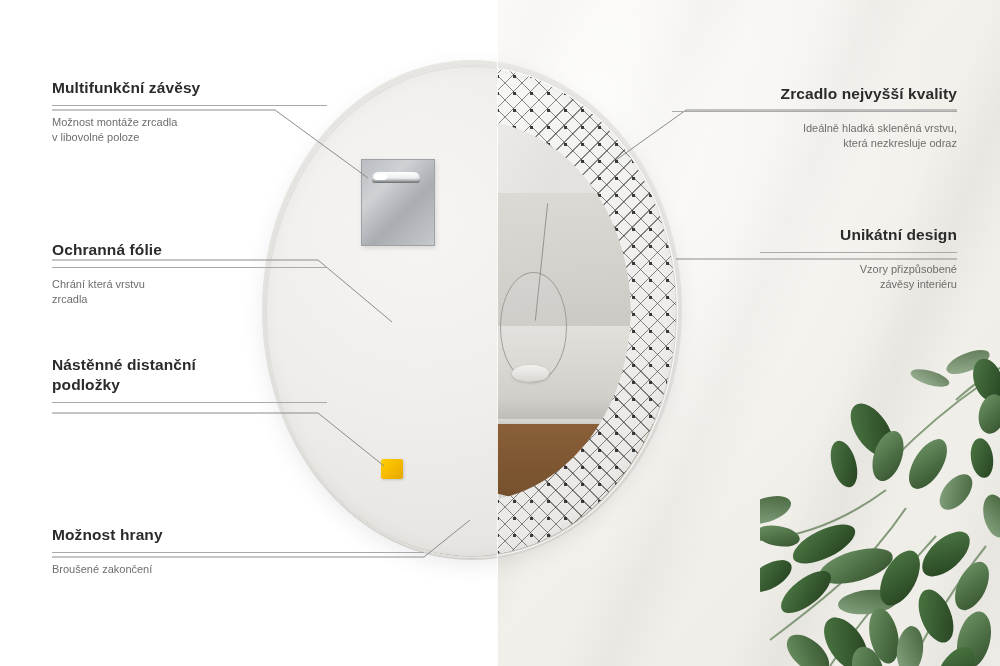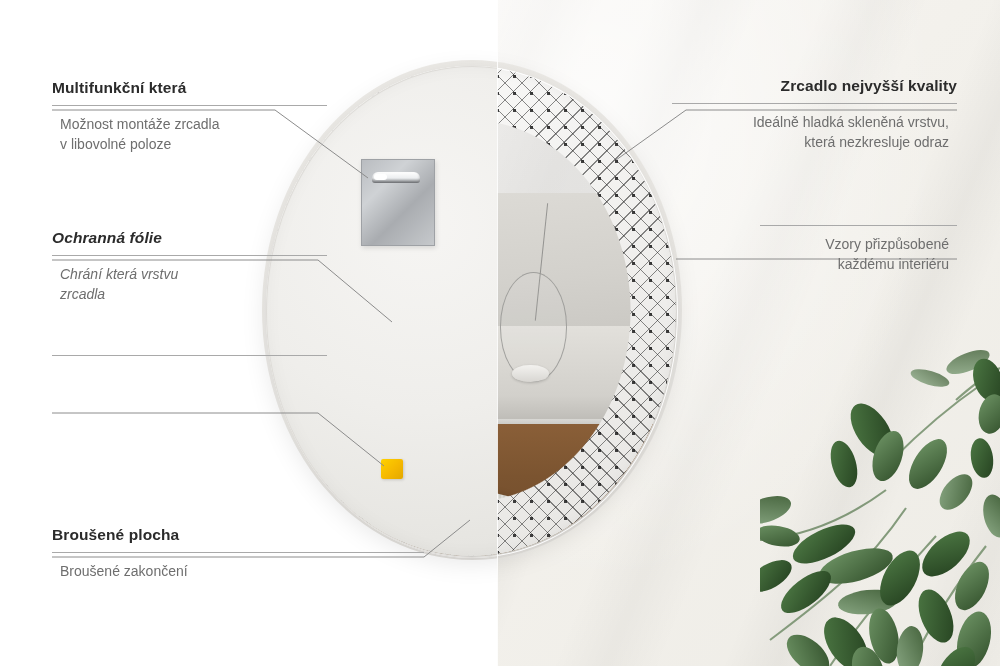--- a/index.html
+++ b/index.html
@@ -330,39 +330,39 @@
     line-height: 1.28;
     margin: 0 0 7px 0;
     white-space: pre-line;
   }
   .callout .rule {
     height: 1px;
     background: #a9a9a9;
     margin: 0 0 9px 0;
   }
   .callout .desc {
-    font-size: 14px;
+    font-size: 11px;
     color: #6e6e6e;
     line-height: 1.42;
-    margin: 8px;
+    margin: 0;
     white-space: pre-line;
   }
   .callout.right .title,
   .callout.right .desc {
     text-align: right;
   }
 
   
   #c-hangers   { left: 52px;  top: 78px;  width: 275px; }
-  #c-foil      { left: 52px;  top: 228px; width: 275px; font-style: italic; }
+  #c-foil      { left: 52px;  top: 240px; width: 275px; }
   #c-spacers   { left: 52px;  top: 355px; width: 275px; }
   #c-edges     { left: 52px;  top: 525px; width: 372px; }
 
   
-  #c-quality   { left: 672px; top: 76px;  width: 285px; }
+  #c-quality   { left: 672px; top: 84px;  width: 285px; }
   #c-design    { left: 760px; top: 225px; width: 197px; }
 
   
   .foliage {
     position: absolute;
     left: 760px; top: 340px;
     width: 240px; height: 326px;
     pointer-events: none;
   }
 </style>
@@ -434,54 +434,57 @@
     <path d="M52 413 H318 L384 466" stroke="#8c8c8c" stroke-width="1" fill="none"></path>
 
     <path d="M52 557 H424 L470 520" stroke="#8c8c8c" stroke-width="1" fill="none"></path>
 
     <path d="M957 110 H686 L616 160" stroke="#8c8c8c" stroke-width="1" fill="none"></path>
 
     <path d="M957 259 H676" stroke="#8c8c8c" stroke-width="1" fill="none"></path>
   </svg>
 
   <div class="callout" id="c-hangers">
-    <p class="title">Multifunkční která</p>
+    <p class="title">Multifunkční závěsy</p>
     <div class="rule"></div>
     <p class="desc">Možnost montáže zrcadla
 v libovolné poloze</p>
   </div>
 
   <div class="callout" id="c-foil">
     <p class="title">Ochranná fólie</p>
     <div class="rule"></div>
     <p class="desc">Chrání která vrstvu
 zrcadla</p>
   </div>
 
   <div class="callout" id="c-spacers">
+    <p class="title">Nástěnné distanční
+podložky</p>
     <div class="rule"></div>
   </div>
 
   <div class="callout" id="c-edges">
-    <p class="title">Broušené plocha</p>
+    <p class="title">Možnost hrany</p>
     <div class="rule"></div>
     <p class="desc">Broušené zakončení</p>
   </div>
 
   <div class="callout right" id="c-quality">
     <p class="title">Zrcadlo nejvyšší kvality</p>
     <div class="rule"></div>
     <p class="desc">Ideálně hladká skleněná vrstvu,
 která nezkresluje odraz</p>
   </div>
 
   <div class="callout right" id="c-design">
+    <p class="title">Unikátní design</p>
     <div class="rule"></div>
     <p class="desc">Vzory přizpůsobené
-každému interiéru</p>
+závěsy interiéru</p>
   </div>
 
   <svg class="foliage" width="240" height="326" viewBox="0 0 240 326" fill="none">
     <defs>
       <linearGradient id="lf1" x1="0" y1="0" x2="1" y2="1">
         <stop offset="0%" stop-color="#4e7a45"></stop>
           <stop offset="100%" stop-color="#24401f"></stop>
       </linearGradient>
       <linearGradient id="lf2" x1="0" y1="0" x2="1" y2="1">
         <stop offset="0%" stop-color="#6e9465"></stop>

